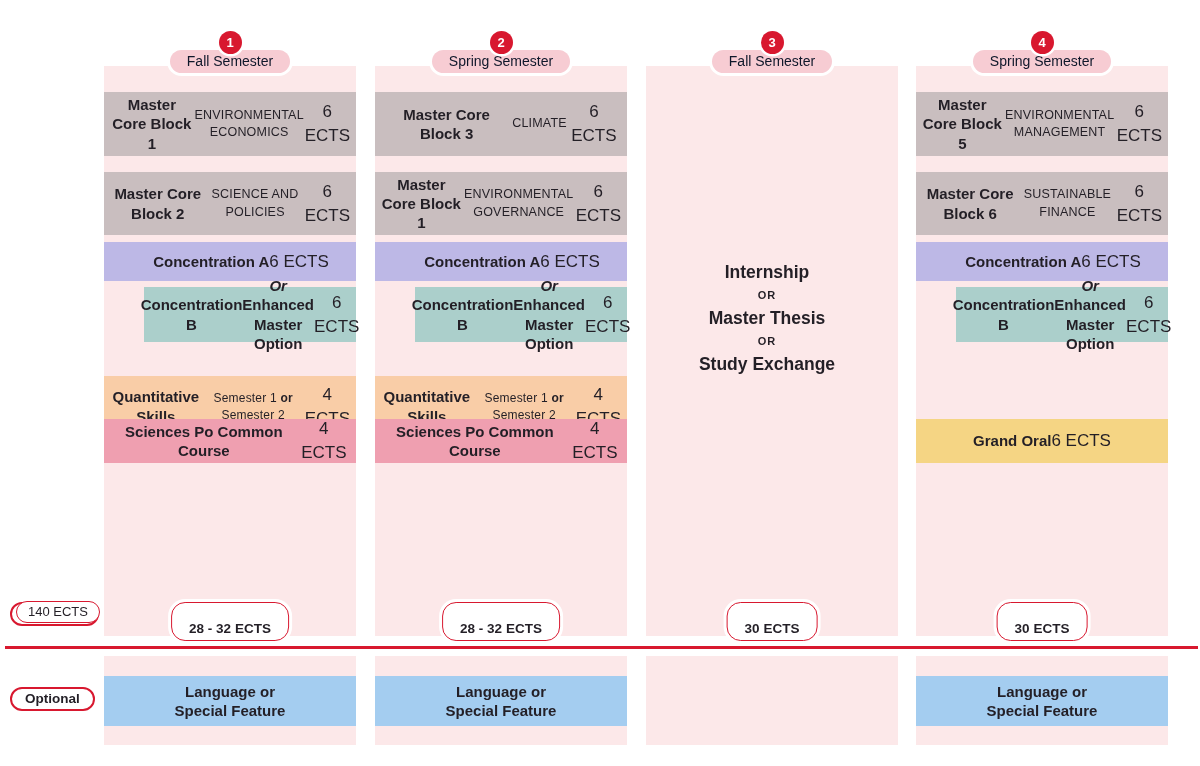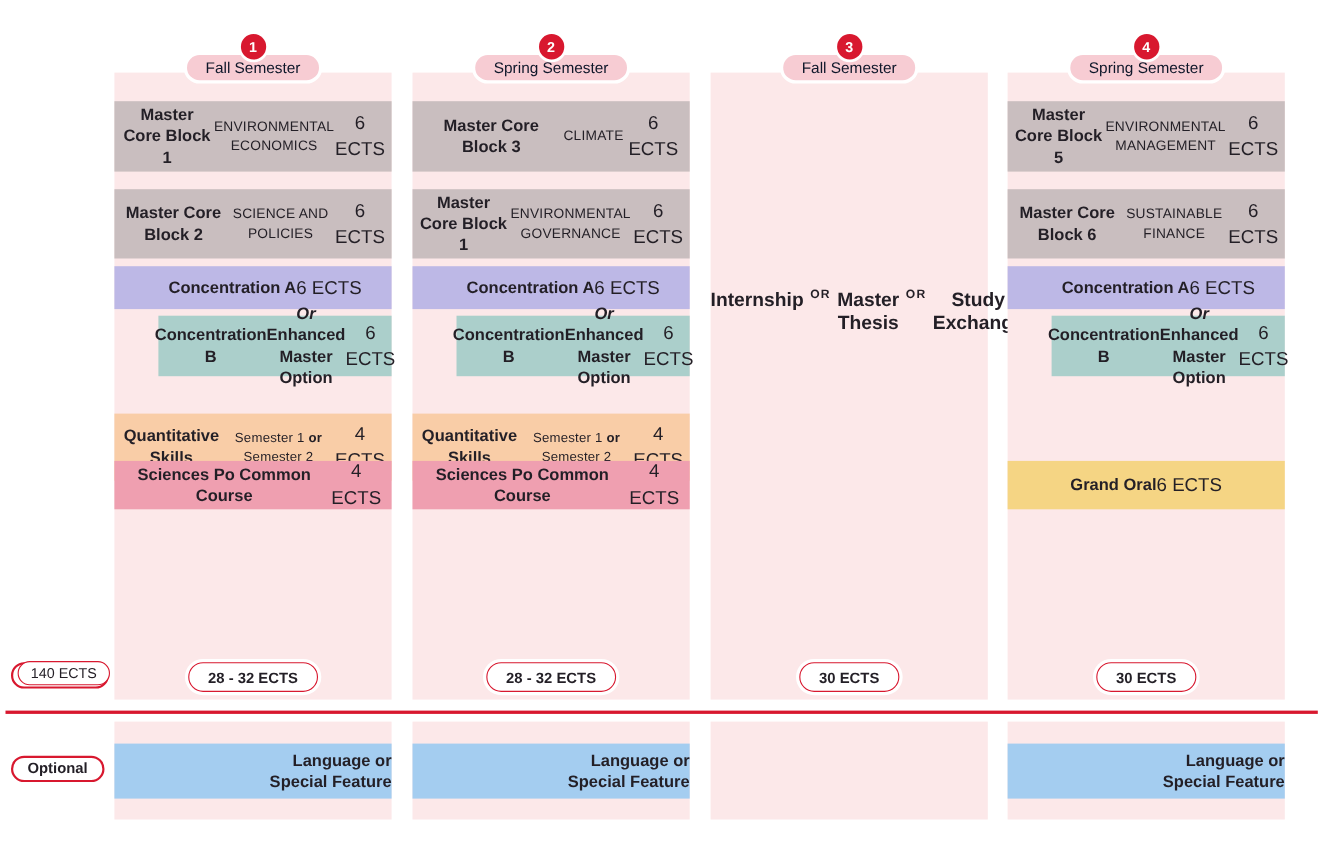--- a/index.html
+++ b/index.html
@@ -39,36 +39,36 @@
   .bg-common{background:var(--common-course,#ef9fb0);}
   .bg-oral{background:var(--grand-oral,#f5d584);}
   .pos-core1{top:26px;height:64px;}
   .pos-core2{top:106px;height:63px;}
   .pos-conc-a{top:176px;height:39px;padding-left:28px;}
   .pos-conc-b{top:221px;height:55px;margin-left:40px;}
   .pos-quant{top:282px;height:61px;}
   .pos-common{top:353px;height:44px;}
   .pos-oral{top:353px;height:44px;}
   
-  .choice{position:absolute;top:196px;left:0;right:10px;display:flex;flex-direction:row;gap:6px;text-align:center;}
+  .choice{position:absolute;top:196px;left:0;right:10px;display:flex;flex-direction:column;gap:6px;text-align:center;}
   .choice-main{font-size:17.5px;font-weight:bold;line-height:1.2;}
   .choice-or{font-size:11px;font-weight:bold;letter-spacing:1px;line-height:1.2;}
   
   .ects-pill{
     position:absolute;top:536px;left:50%;transform:translateX(-50%);
     background:#fff;border:1.5px solid var(--accent-red,#d8182f);border-radius:14px;
-    padding:6px 17px 4px;font-size:13.5px;font-weight:bold;white-space:nowrap;
+    padding:18px 17px 4px;font-size:13.5px;font-weight:bold;white-space:nowrap;
     box-shadow:0 0 0 3px #fff;
   }
   
   .divider{position:absolute;left:5px;top:646px;width:1193px;height:3px;background:var(--accent-red,#d8182f);}
   .opt-col{position:absolute;top:656px;height:89px;width:252px;background:var(--column-bg,#fce8e9);}
   .opt-block{
     position:absolute;top:20px;height:50px;left:0;right:0;background:var(--optional-block,#a4cdf0);
-    display:flex;flex-direction:column;align-items:flex-end;justify-content:center;
+    display:flex;flex-direction:column;align-items:center;justify-content:center;
     font-size:15px;font-weight:bold;line-height:1.3;text-align:center;
   }
   
   .legend-pill{
     position:absolute;background:#fff;border:2.5px solid var(--accent-red,#d8182f);
     border-radius:14px;font-weight:bold;font-size:13.5px;padding:2px 13px 3px;white-space:nowrap;
   }
   .lp-required{left:10px;top:572px;margin-top:30px;}
   .lp-total{left:16px;top:601px;border-width:1.5px;font-weight:normal;font-size:13px;padding:2px 11px 3px;}
   .lp-optional{left:10px;top:687px;}

